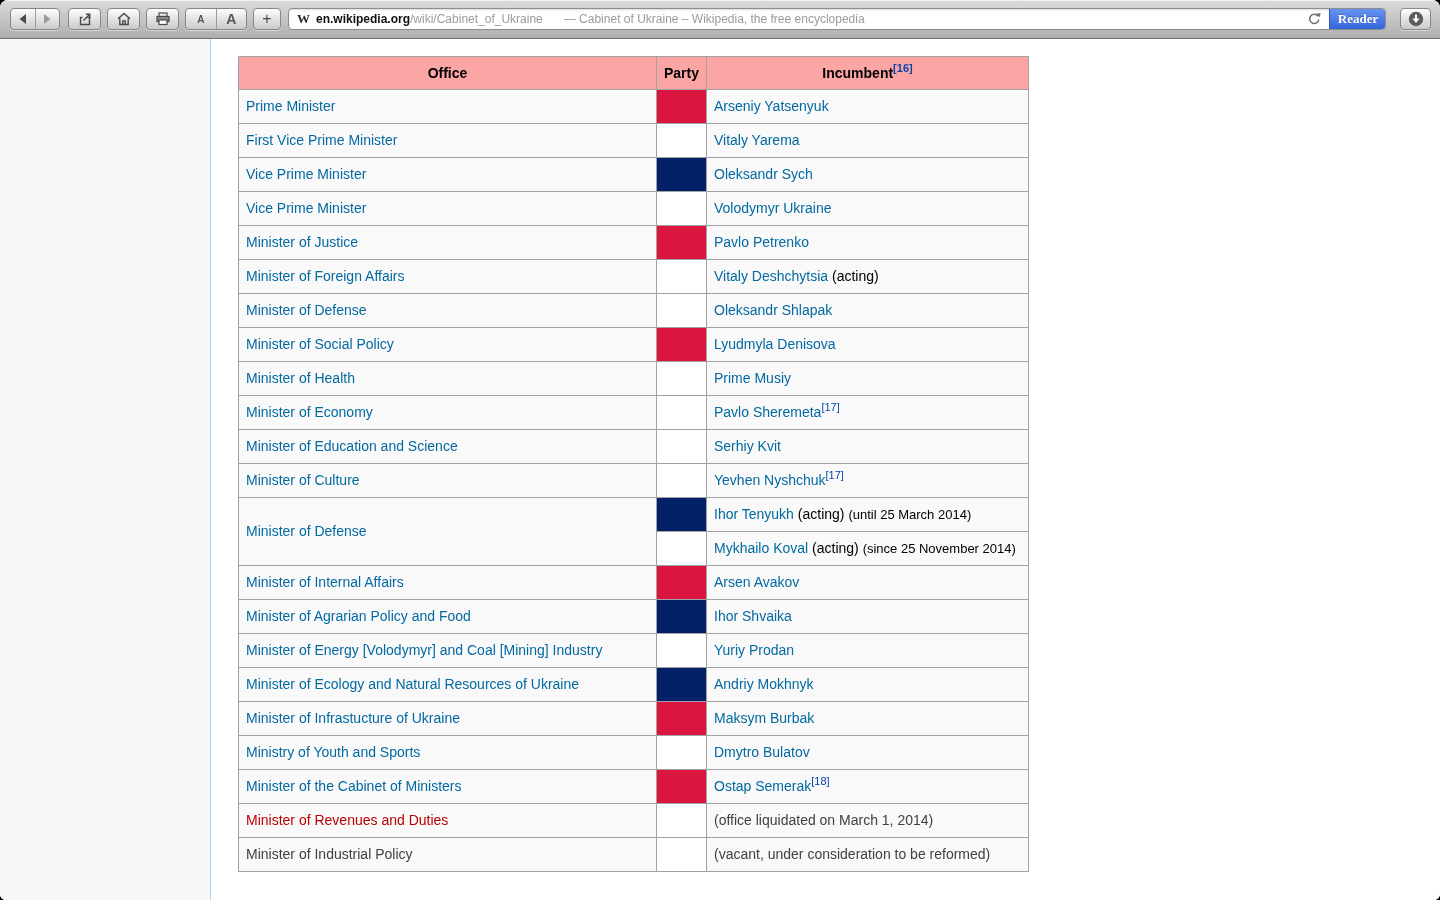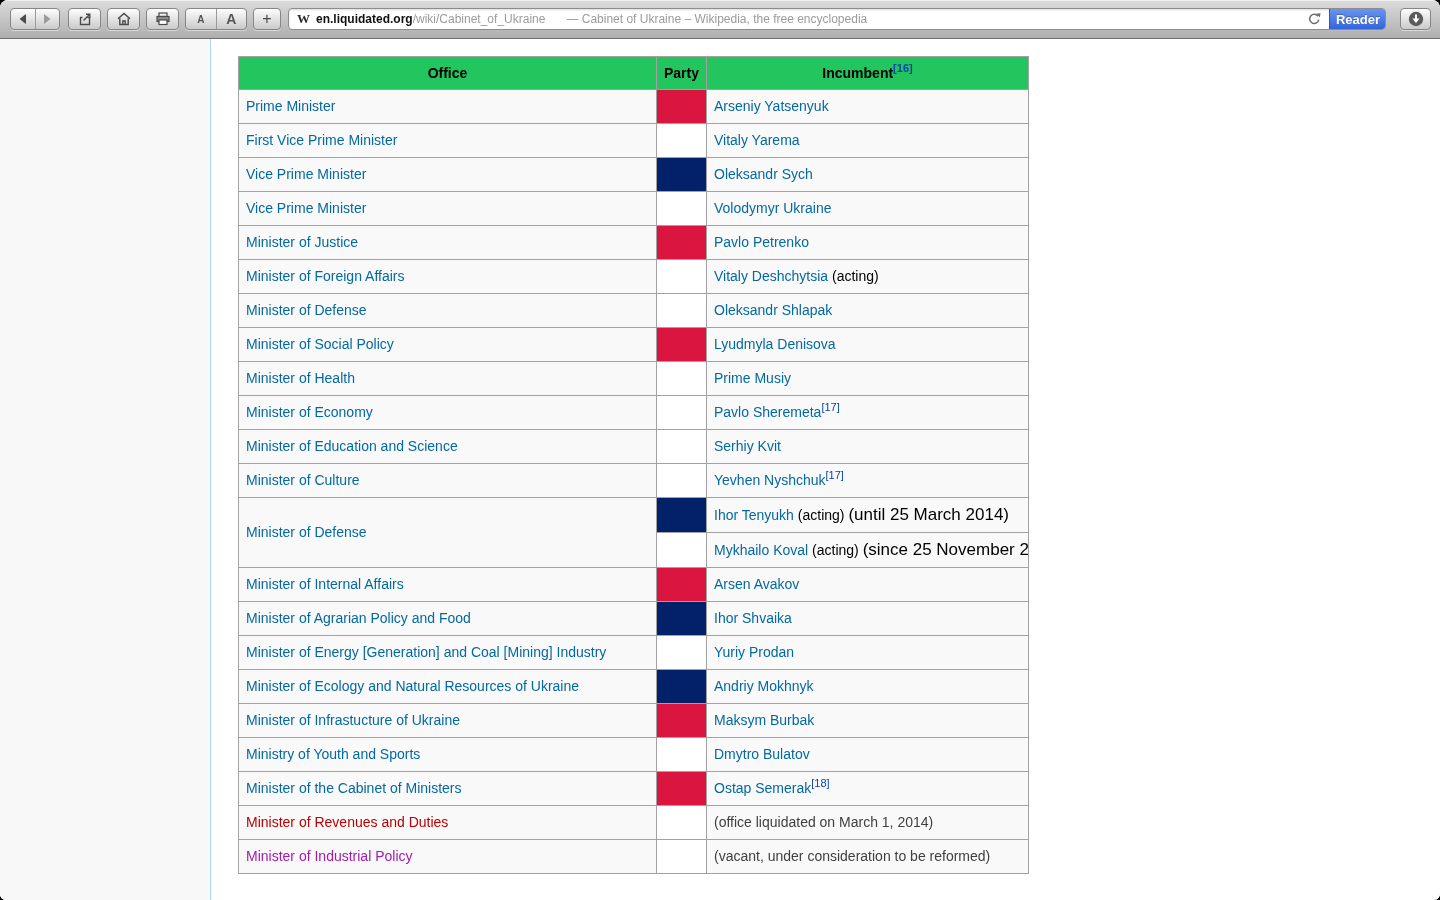--- a/index.html
+++ b/index.html
@@ -28,42 +28,42 @@
     font-size:12px;overflow:hidden;}
   .favicon{font-family:"Liberation Serif","DejaVu Serif",serif;font-weight:bold;font-size:13px;
     color:#2b2b2b;margin:0 6px 0 8px;}
   .url-host{color:#111;font-weight:700;}
   .url-path{color:#9b9b9b;}
   .url-title{color:#9b9b9b;margin-left:21px;white-space:pre;}
   .url-spacer{flex:1;}
   .refresh{margin-right:8px;display:flex;align-items:center;}
   .reader-seg{width:56px;height:22px;margin-right:-1px;flex:0 0 auto;display:flex;align-items:center;justify-content:center;
     background:linear-gradient(#6b97f2,#2f63da);border-left:1px solid #2c56b8;border-radius:0 4px 4px 0;
-    color:#fff;font-size:13px;font-weight:bold;text-shadow:0 -1px 0 rgba(0,0,0,.25);}
+    color:#fff;font-size:13px;font-weight:bold;text-shadow:0 -1px 0 rgba(0,0,0,.25);font-family:Liberation Serif, serif;}
 
   
   .page{position:absolute;left:0;top:39px;width:100%;height:861px;background:#fff;}
   .sidebar-area{position:absolute;left:0;top:0;width:210px;height:100%;
     background:#f8f8f8;border-right:1px solid #a7d7f9;}
 
   
   .wtable-wrap{position:absolute;left:238px;top:17px;}
   table.wikitable{border-collapse:collapse;table-layout:fixed;width:790px;
     font-size:14px;color:#000;}
   table.wikitable th,table.wikitable td{border:1px solid #a2a2a2;overflow:hidden;
     white-space:nowrap;vertical-align:middle;}
-  table.wikitable th{background:#22c55e;font-weight:bold;text-align:center;
+  table.wikitable th{background:#fca5a5;font-weight:bold;text-align:center;
     padding:6px 4px;line-height:20px;}
   table.wikitable td{background:#f9f9f9;padding:6px 6px 6px 7px;line-height:21px;}
   td.party-cell{padding:0;background:#fff;}
   a.wlink{color:#0369a1;text-decoration:none;cursor:pointer;}
   sup.ref{font-size:11px;line-height:0;color:#0645ad;cursor:pointer;}
   sup.ref-h{font-size:11px;line-height:0;color:#0645ad;cursor:pointer;font-weight:bold;}
   .acting{color:#000;}
-  .small-note{color:#000;font-size:17px;}
+  .small-note{color:#000;font-size:13px;}
   .plain{color:#404040;}
 </style>
 </head>
 <body>
 
 <div class="window">
 
   <div class="toolbar">
 
     <div class="tb-btn seg" style="left:10px;width:50px;">
@@ -111,21 +111,21 @@
         <span class="fontA-large">A</span>
       </div>
     </div>
 
     <div class="tb-btn" style="left:253px;width:28px;">
       <span class="plus-glyph">+</span>
     </div>
 
     <div class="url-field">
       <span class="favicon">W</span>
-      <span class="url-host">en.liquidated.org</span>
+      <span class="url-host">en.wikipedia.org</span>
       <span class="url-path">/wiki/Cabinet_of_Ukraine</span>
       <span class="url-title">— Cabinet of Ukraine – Wikipedia, the free encyclopedia</span>
       <span class="url-spacer"></span>
       <span class="refresh">
         <svg width="14" height="14" viewBox="0 0 14 14">
           <path d="M11 4.2 A4.6 4.6 0 1 0 11.8 7.6" fill="none" stroke="#6e6e6e" stroke-width="1.5"></path>
           <polygon points="9.4,1.4 12.8,5.4 13.6,1.2" fill="#6e6e6e"></polygon>
         </svg>
       </span>
       <span class="reader-seg">
@@ -351,21 +351,21 @@
     <td class="party-cell" style="background-color: rgb(3, 33, 105);"></td>
     <td class="inc-cell">
       <a class="wlink" href="#">Ihor Shvaika</a>
       
       
       
     </td>
   </tr>
             <tr>
     <td class="office-cell">
-      <a class="wlink" href="#">Minister of Energy [Generation] and Coal [Mining] Industry</a>
+      <a class="wlink" href="#">Minister of Energy [Volodymyr] and Coal [Mining] Industry</a>
     </td>
     <td class="party-cell" style="background-color: rgb(255, 255, 255);"></td>
     <td class="inc-cell">
       <a class="wlink" href="#">Yuriy Prodan</a>
       
       
       
     </td>
   </tr>
             <tr>
@@ -423,21 +423,21 @@
     <td class="party-cell" style="background-color: rgb(255, 255, 255);"></td>
     <td class="inc-cell">
       
       
       
       <span class="plain">(office liquidated on March 1, 2014)</span>
     </td>
   </tr>
             <tr>
     <td class="office-cell">
-      <a class="wlink" href="#" style="color: #a21caf;">Minister of Industrial Policy</a>
+      <a class="wlink" href="#" style="color: #404040;">Minister of Industrial Policy</a>
     </td>
     <td class="party-cell" style="background-color: rgb(255, 255, 255);"></td>
     <td class="inc-cell">
       
       
       
       <span class="plain">(vacant, under consideration to be reformed)</span>
     </td>
   </tr>
           </tbody>

